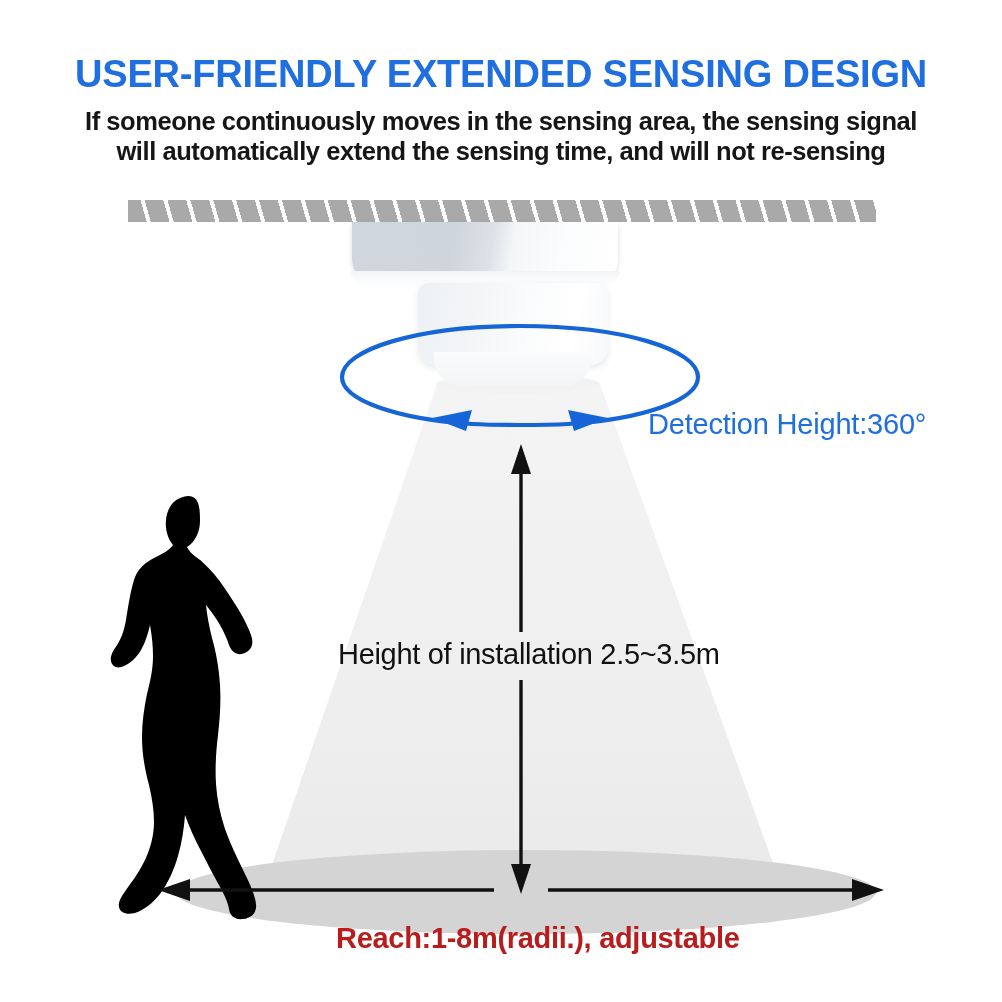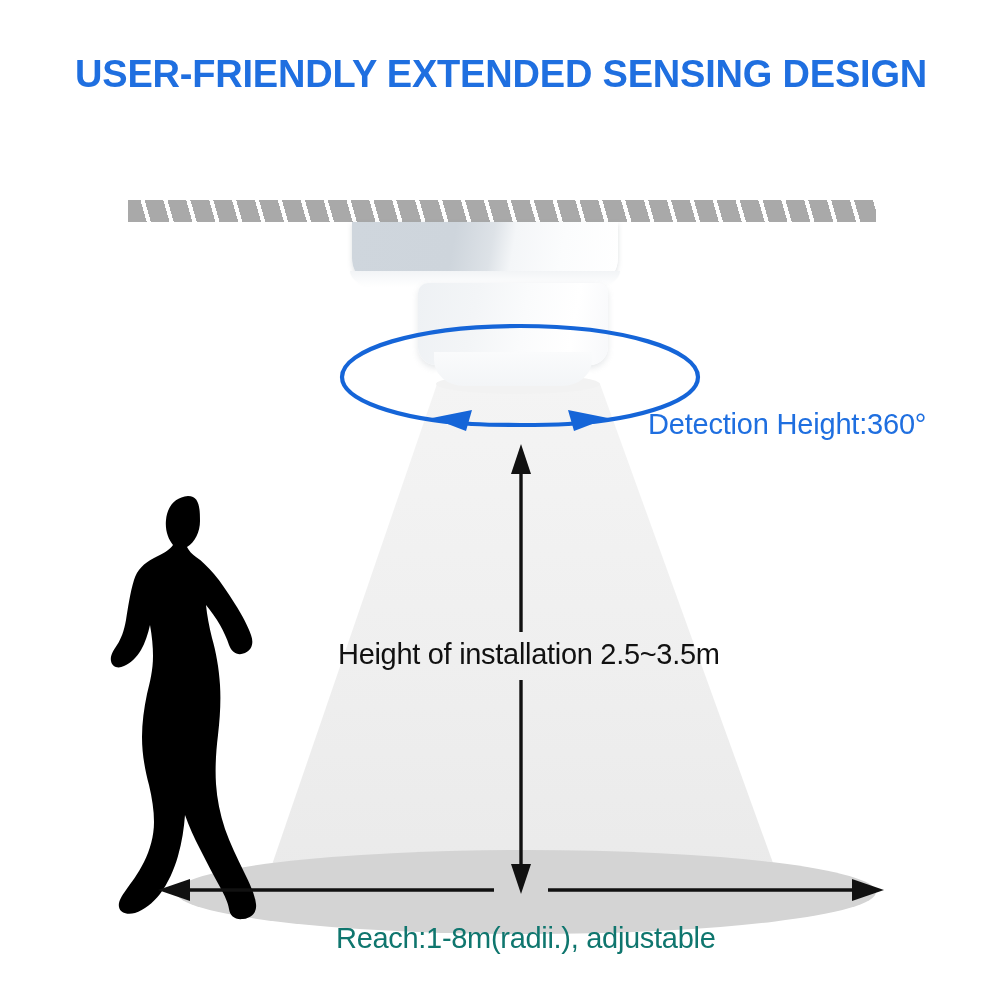--- a/index.html
+++ b/index.html
@@ -173,42 +173,44 @@
     font-weight: 400;
     color: #111111;
     letter-spacing: -0.3px;
     background: rgba(240,240,240,0.0);
     padding: 2px 6px;
   }
   .label-reach {
     left: 336px;
     top: 922px;
     font-size: 29px;
-    font-weight: 400;
-    color: #0f766e;
+    font-weight: 700;
+    color: #b91c1c;
     letter-spacing: -0.3px;
   }
 
   
   .arrows {
     position: absolute;
     left: 0;
     top: 0;
     width: 1002px;
     height: 1002px;
   }
 </style>
 </head>
 <body>
 
 <div id="poster">
 
   <div class="headline">USER-FRIENDLY EXTENDED SENSING DESIGN</div>
 
   <div class="subline">
+    <span class="ln">If someone continuously moves in the sensing area, the sensing signal</span>
+    <span class="ln">will automatically extend the sensing time, and will not re-sensing</span>
   </div>
 
   <svg class="cone" viewBox="0 0 1002 1002">
     <defs>
       <linearGradient id="coneGrad" x1="0" y1="0" x2="0" y2="1">
         <stop offset="0%" stop-color="#f4f4f4"></stop>
         <stop offset="55%" stop-color="#efefef"></stop>
         <stop offset="100%" stop-color="#eaeaea"></stop>
       </linearGradient>
     </defs>

